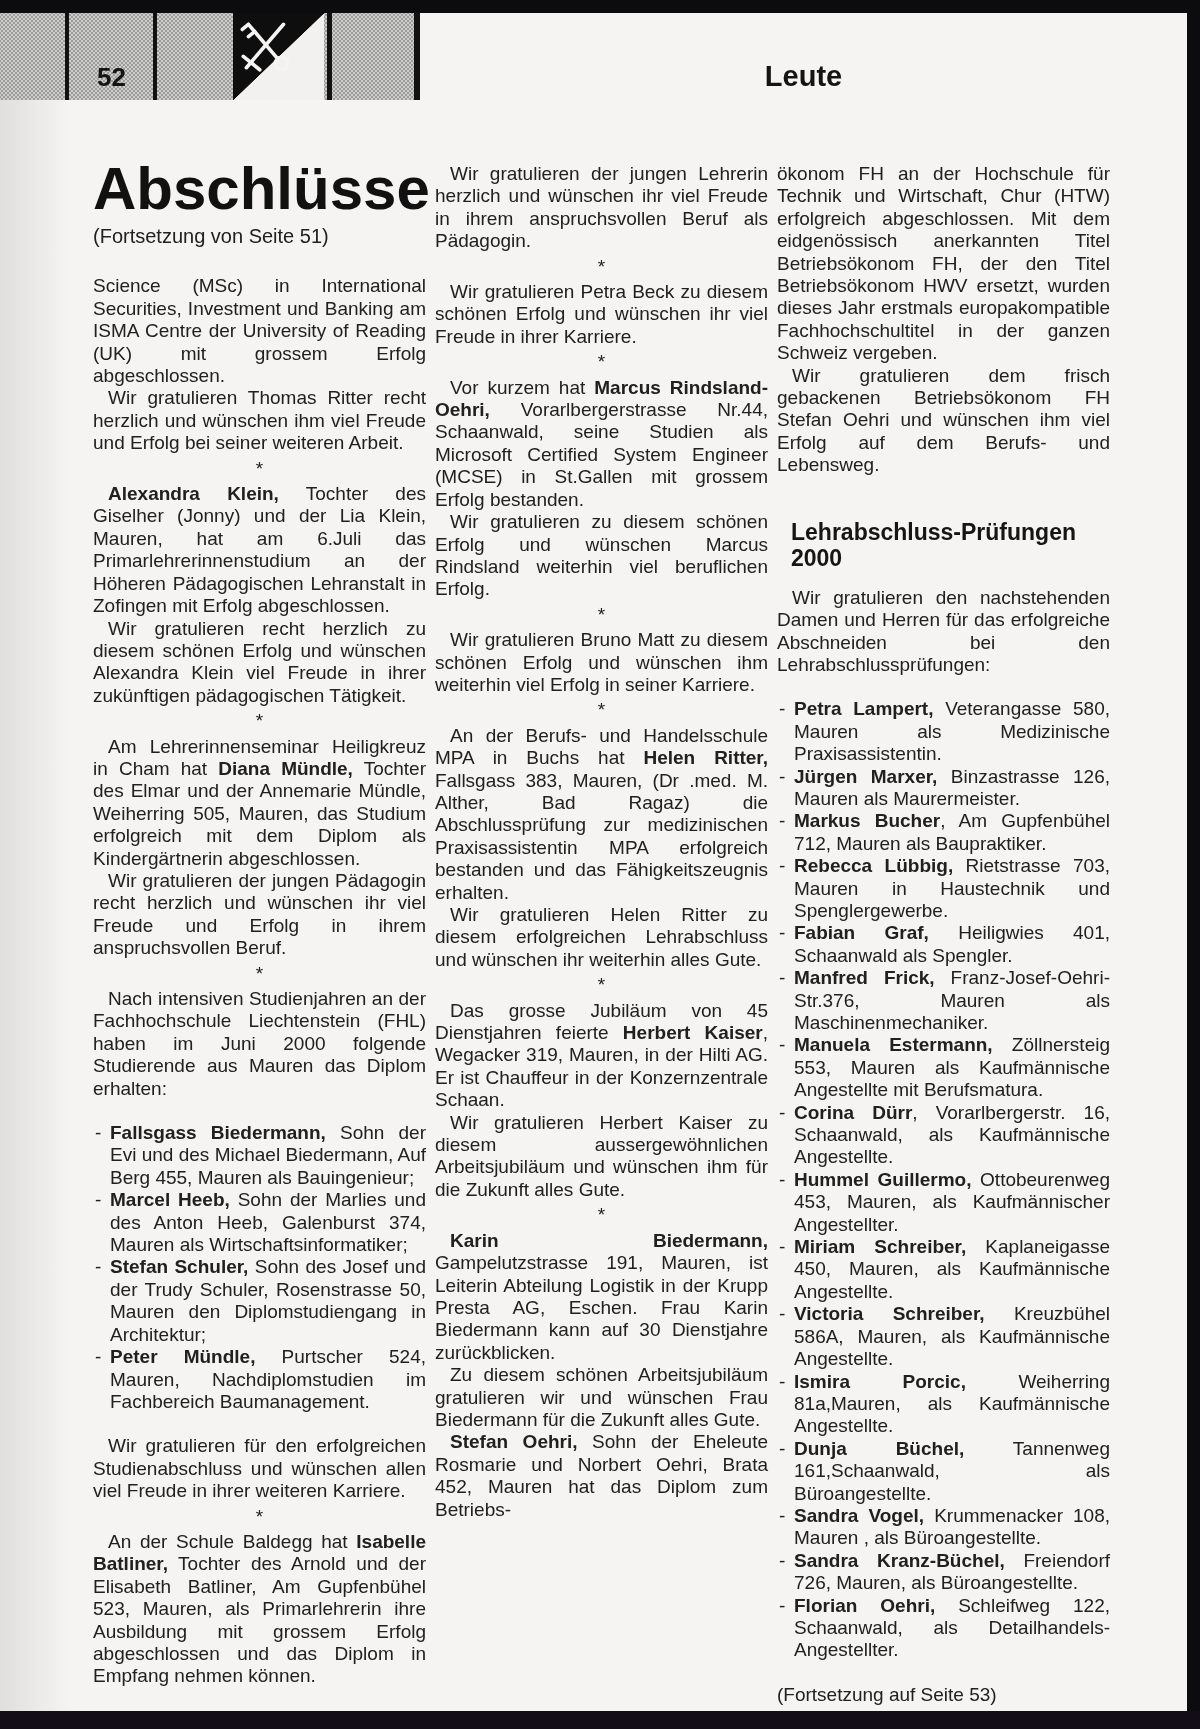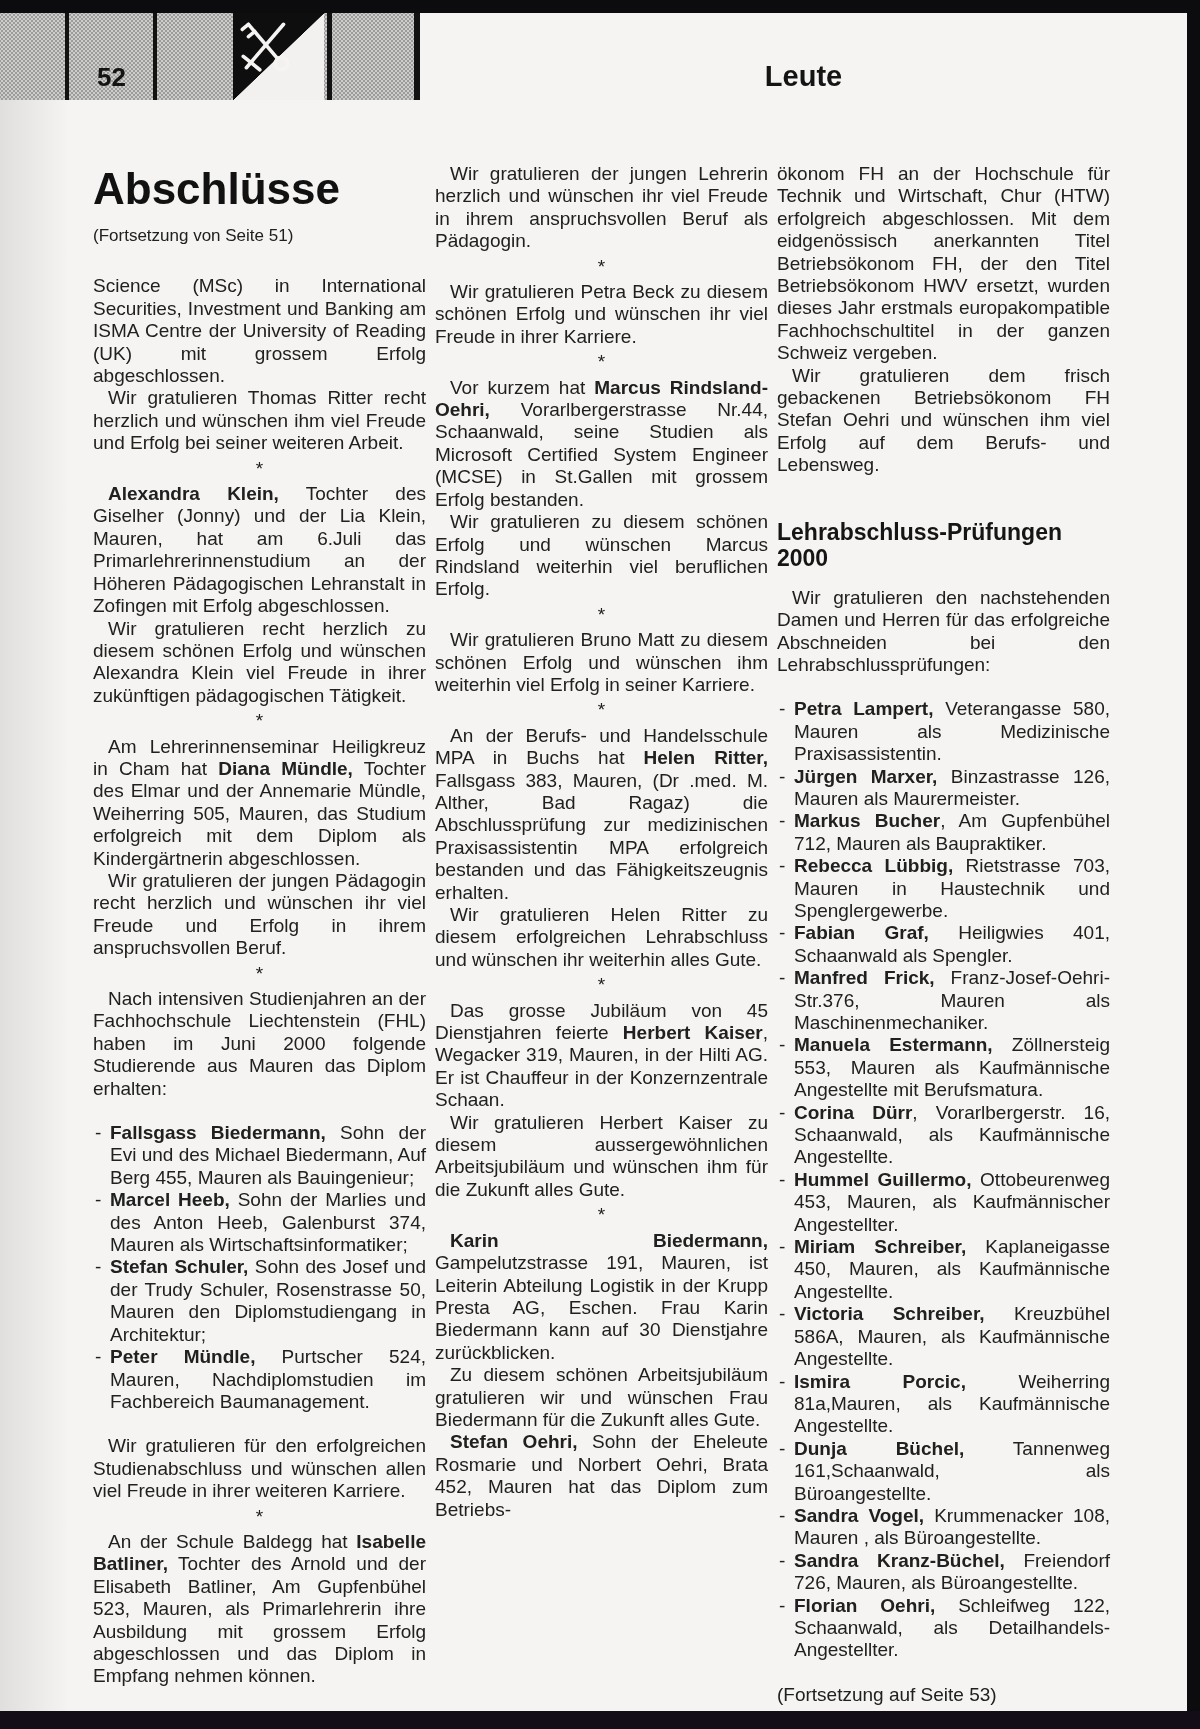--- a/index.html
+++ b/index.html
@@ -18,23 +18,23 @@
   .triangle-block{position:absolute;top:13px;left:233px;width:91px;height:87px;
         background:linear-gradient(to bottom right,#0e0e0e 50%,#f2f1ef 50.5%);}
   .emblem{position:absolute;top:2px;left:2px;width:62px;height:62px;}
   .page-number{position:absolute;top:62px;left:97px;font-size:26px;font-weight:bold;color:#141414;}
   .section-title{position:absolute;top:60px;left:420px;width:767px;text-align:center;
         font-size:29px;font-weight:bold;color:#141414;}
   .content{position:absolute;top:163px;left:93px;display:flex;gap:9px;}
   .col{width:333px;font-size:19px;line-height:22.4px;text-align:justify;color:#202020;}
   .col p{margin:0;}
   .indent{text-indent:15px;}
-  .article-title{font-size:44px;line-height:48px;font-weight:bold;margin:2px 0 12px;color:#111;text-align:left;}
-  .article-subtitle{font-size:17px;margin:0 0 28px;text-align:left;}
-  .sub-heading{font-size:23px;line-height:26px;font-weight:bold;margin:42px 0 16px;text-align:left;color:#151515;}
+  .article-title{font-size:60px;line-height:48px;font-weight:bold;margin:2px 0 12px;color:#111;text-align:left;}
+  .article-subtitle{font-size:20px;margin:0 0 28px;text-align:left;}
+  .sub-heading{font-size:23px;line-height:26px;font-weight:bold;margin:42px 14px 16px;text-align:left;color:#151515;}
   .star-sep{text-align:center;line-height:22.4px;margin:3px 0;font-size:19px;}
   .hang-list{margin:22px 0;}
   .hang-item{position:relative;padding-left:17px;}
   .hang-item .dash{position:absolute;left:2px;top:0;}
   .continuation{margin-top:10px;}
   strong{font-weight:bold;}
 </style>
 </head>
 <body>
 

